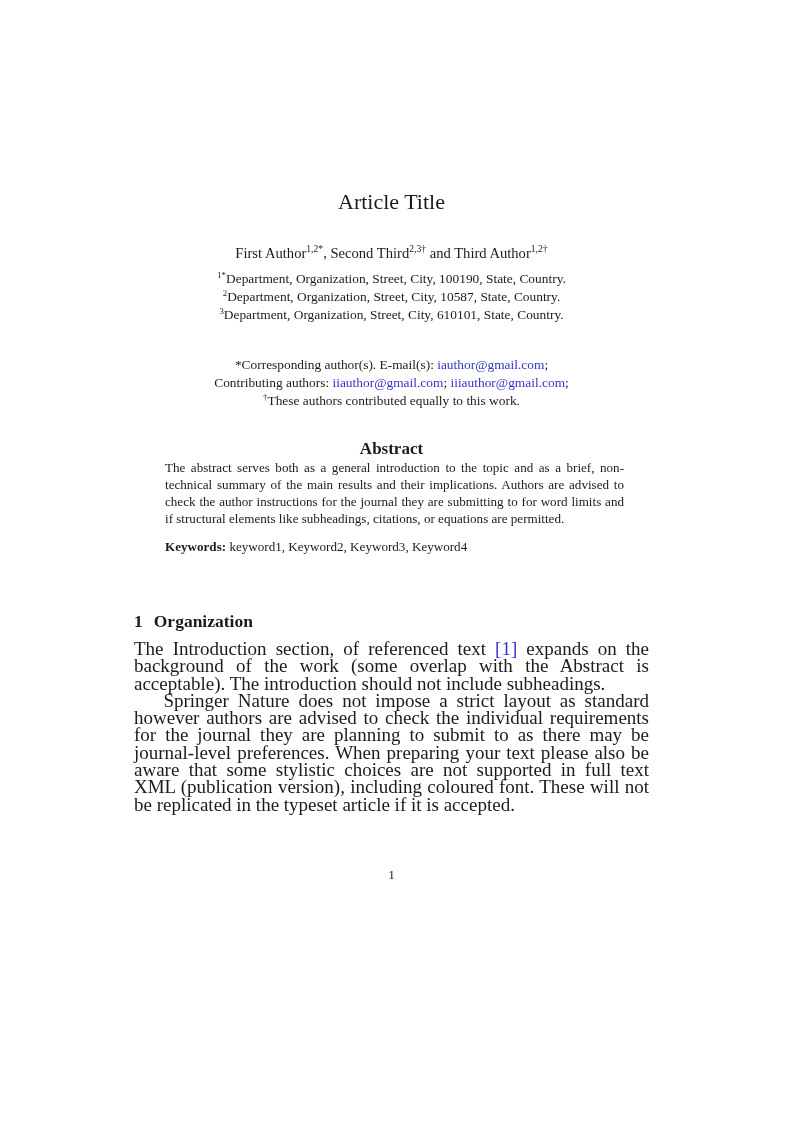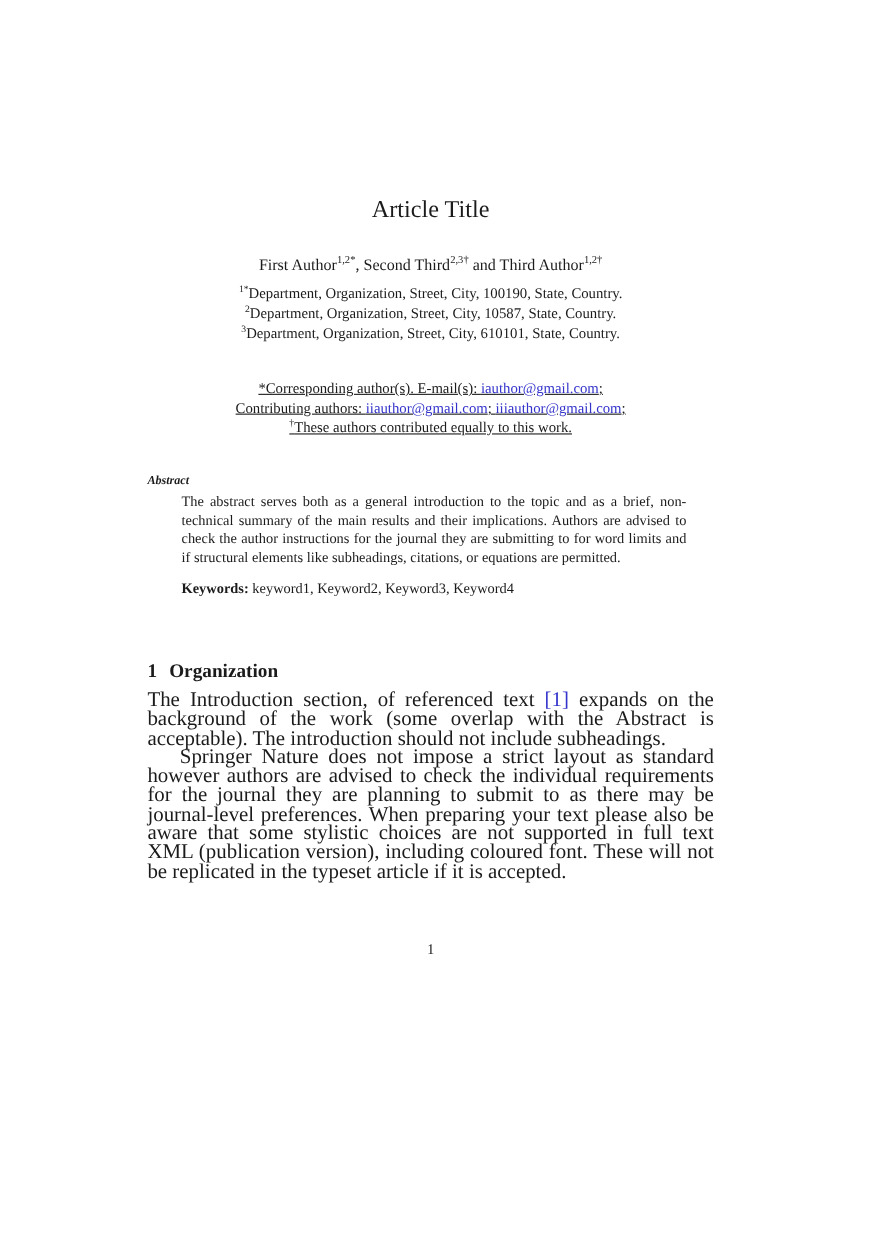--- a/index.html
+++ b/index.html
@@ -1,21 +1,21 @@
 <!DOCTYPE html>
 <html style="--link-color: #3333cc;"><head>
 <meta charset="utf-8">
 <style>
   * { margin: 0; padding: 0; box-sizing: border-box; }
   html, body { background: #ffffff; }
   .page {
     position: relative;
     width: 794px;
     height: 875px;
-    margin: 0 auto;
+    margin: 12px auto;
     background: #ffffff;
     font-family: "Liberation Serif", "DejaVu Serif", serif;
     color: #1b1b1b;
     overflow: hidden;
   }
   .content {
     position: relative;
     margin-left: 134px;
     width: 515px;
     padding-top: 177px;
@@ -41,33 +41,32 @@
     margin-top: 7px;
     text-align: center;
     font-size: 13.4px;
     line-height: 18px;
   }
   .notes {
     margin-top: 32px;
     text-align: center;
     font-size: 13.4px;
     line-height: 18px;
-    text-decoration: underline;
   }
   a.link {
     color: var(--link-color, #3333cc);
     text-decoration: none;
     cursor: pointer;
   }
   .abstract-head {
     margin-top: 30px;
-    font-size: 11px;
+    text-align: center;
+    font-size: 17px;
     font-weight: bold;
     line-height: 18px;
-    font-style: italic;
   }
   .abstract-body {
     margin: 1px 25px 0 31px;
     font-size: 13.1px;
     line-height: 17px;
     text-align: justify;
   }
   .keywords {
     margin: 11px 25px 0 31px;
     font-size: 13.1px;

